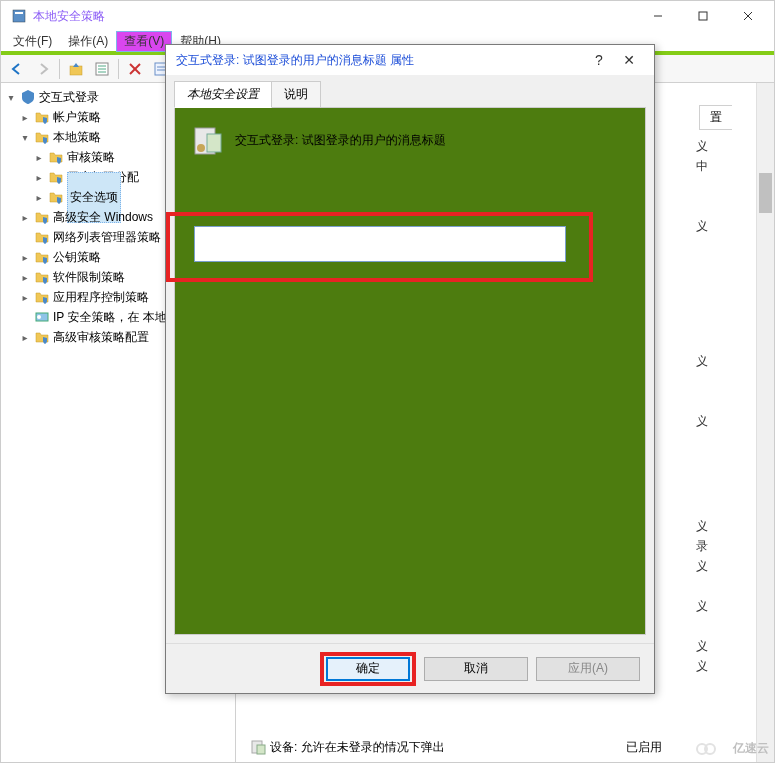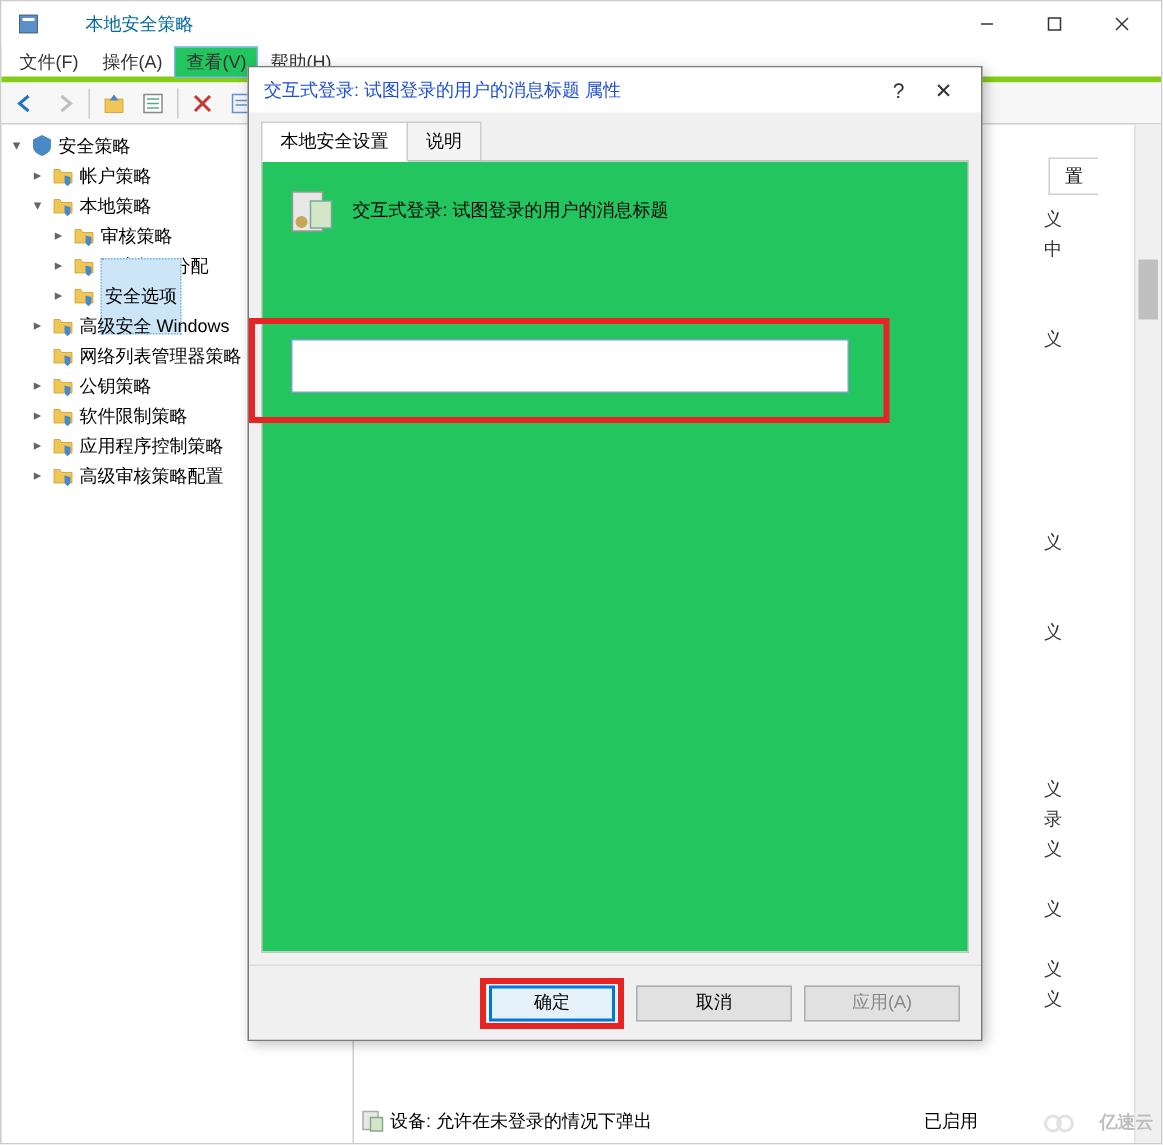--- a/index.html
+++ b/index.html
@@ -2,27 +2,27 @@
 <html><head>
   <meta charset="utf-8">
   <style>
     * { box-sizing: border-box; margin: 0; padding: 0; font-family: "Microsoft YaHei", "Segoe UI", sans-serif; font-size: 12px; }
     body { width: 775px; height: 763px; background: #fff; overflow: hidden; position: relative; }
 
     
     .window { width: 775px; height: 763px; border: 1px solid #ccc; display: flex; flex-direction: column; background: #fff; }
     .titlebar { height: 30px; display: flex; align-items: center; padding: 0 4px; background: #fff; }
     .titlebar .app-icon { width: 16px; height: 16px; margin: 0 6px; }
-    .titlebar .title { flex: 1; color: #0369a1; margin-left: 24px; }
+    .titlebar .title { flex: 1; color: #8b5cf6; }
     .win-controls { display: flex; }
     .win-btn { width: 45px; height: 28px; display: flex; align-items: center; justify-content: center; color: #444; }
 
     .menubar { height: 24px; display: flex; align-items: center; padding: 0 4px; border-bottom: 4px solid #84cc16; }
     .menu-item { padding: 2px 8px; color: #333; }
-    .menu-item.active { background: #22c55e; border: 1px solid #7eb4ea; padding: 1px 7px; }
+    .menu-item.active { background: #d946ef; border: 1px solid #7eb4ea; padding: 1px 7px; }
 
     .toolbar { height: 28px; display: flex; align-items: center; padding: 0 4px; gap: 2px; border-bottom: 1px solid #d0d0d0; background: #f7f7f7; }
     .tool-btn { width: 24px; height: 24px; display: flex; align-items: center; justify-content: center; border: 1px solid transparent; }
     .tool-btn.disabled { opacity: 0.5; }
     .tool-sep { width: 1px; height: 20px; background: #ccc; margin: 0 2px; }
 
     .content { flex: 1; display: flex; }
     .tree-pane { width: 235px; border-right: 1px solid #d0d0d0; padding: 4px; overflow: hidden; }
     .tree-item { display: flex; align-items: center; height: 20px; padding: 1px 0; white-space: nowrap; }
     .tree-toggle { width: 12px; text-align: center; color: #666; font-size: 10px; }
@@ -41,23 +41,23 @@
     .scroll-thumb { position: absolute; left: 2px; right: 2px; top: 90px; height: 40px; background: #c0c0c0; }
 
     
     .dialog { position: absolute; left: 165px; top: 44px; width: 490px; height: 650px; background: #f0f0f0; border: 1px solid #7a7a7a; box-shadow: 2px 2px 8px rgba(0,0,0,0.25); display: flex; flex-direction: column; }
     .dlg-title { height: 30px; display: flex; align-items: center; padding: 0 10px; background: #fff; }
     .dlg-title-text { flex: 1; color: #1d4ed8; }
     .dlg-help { width: 30px; text-align: center; font-size: 14px; color: #333; }
     .dlg-close { width: 30px; text-align: center; font-size: 14px; color: #333; }
     .dlg-tabs { display: flex; padding: 6px 8px 0 8px; background: #f0f0f0; }
     .dlg-tab { padding: 4px 12px; border: 1px solid #ccc; background: #fff; margin-right: -1px; position: relative; }
-    .dlg-tab.active { border-bottom: 1px solid #fff; z-index: 2; }
+    .dlg-tab.active { border-bottom: 1px solid #fff; z-index: 2; font-style: italic; }
     .dlg-tab.inactive { background: #f4f4f4; }
-    .dlg-body { flex: 1; margin: 4px 8px 8px 8px; border: 1px solid #ccc; background: #22c55e; margin-top: -1px; padding: 16px; position: relative; }
+    .dlg-body { flex: 1; margin: 4px 8px 8px 8px; border: 1px solid #ccc; background: #4d7c0f; margin-top: -1px; padding: 16px; position: relative; }
     .dlg-header-row { display: flex; align-items: center; gap: 12px; margin-bottom: 20px; }
     .dlg-body-icon { width: 32px; height: 32px; }
     .dlg-buttons { height: 50px; display: flex; align-items: center; justify-content: flex-end; gap: 8px; padding: 0 14px; background: #f0f0f0; border-top: 1px solid #ddd; }
     .dlg-btn { width: 104px; height: 24px; border: 1px solid #adadad; background: #e1e1e1; display: flex; align-items: center; justify-content: center; }
     .dlg-btn.primary { border: 2px solid #0078d7; background: #e5f1fb; }
     .dlg-btn.disabled { color: #888; }
 
     .highlight-red-outer { position: absolute; left: 166px; top: 212px; width: 427px; height: 70px; border: 4px solid #e82323; pointer-events: none; z-index: 5; }
     .dlg-input { position: absolute; left: 194px; top: 226px; width: 372px; height: 36px; border: 1px solid #7a9fcd; background: #fff; padding: 2px 4px; z-index: 4; font-family: monospace; }
     .highlight-red-btn { border: 4px solid #e82323 !important; padding: 2px; background: none; width: 96px; height: 34px; display:flex; align-items:center; justify-content:center; }
@@ -151,21 +151,21 @@
       </div>
   </div>
 
   <div class="content">
     <div class="tree-pane">
       <div class="tree-item">
         <span class="tree-toggle">▾</span>
         <span class="tree-icon"><svg width="16" height="16">
               <path d="M8 1 L14 4 L14 9 C14 13 8 15 8 15 C8 15 2 13 2 9 L2 4 Z" class="shield-overlay"></path>
             </svg></span>
-        <span class="tree-label">安全策略</span>
+        <span class="tree-label">交互式登录</span>
       </div>
       <div id="tree-items">
           <div class="tree-item indent-1">
             <span class="tree-toggle">▸</span>
             <span class="tree-icon"><svg width="16" height="16">
                 <path d="M2 4 L6 4 L7 6 L14 6 L14 13 L2 13 Z" class="folder-icon"></path>
                 <path d="M9 8 L13 9 L13 12 C13 14 11 15 11 15 C11 15 9 14 9 12 Z" class="shield-overlay"></path>
               </svg></span>
             <span class="tree-label">帐户策略</span>
           </div>
@@ -233,20 +233,28 @@
               </svg></span>
             <span class="tree-label">软件限制策略</span>
           </div>
           <div class="tree-item indent-1">
             <span class="tree-toggle">▸</span>
             <span class="tree-icon"><svg width="16" height="16">
                 <path d="M2 4 L6 4 L7 6 L14 6 L14 13 L2 13 Z" class="folder-icon"></path>
                 <path d="M9 8 L13 9 L13 12 C13 14 11 15 11 15 C11 15 9 14 9 12 Z" class="shield-overlay"></path>
               </svg></span>
             <span class="tree-label">应用程序控制策略</span>
+          </div>
+          <div class="tree-item indent-1">
+            <span class="tree-toggle"></span>
+            <span class="tree-icon"><svg width="16" height="16">
+                <rect x="2" y="4" width="12" height="8" fill="#8fc4e8" stroke="#4a7"></rect>
+                <circle cx="5" cy="8" r="2" fill="#fff"></circle>
+              </svg></span>
+            <span class="tree-label">IP 安全策略，在 本地</span>
           </div>
           <div class="tree-item indent-1">
             <span class="tree-toggle">▸</span>
             <span class="tree-icon"><svg width="16" height="16">
                 <path d="M2 4 L6 4 L7 6 L14 6 L14 13 L2 13 Z" class="folder-icon"></path>
                 <path d="M9 8 L13 9 L13 12 C13 14 11 15 11 15 C11 15 9 14 9 12 Z" class="shield-overlay"></path>
               </svg></span>
             <span class="tree-label">高级审核策略配置</span>
           </div>
         </div>
@@ -262,21 +270,21 @@
             <div class="frag-col" style="position: absolute; right: 24px; top: 270px;">义</div>
             <div class="frag-col" style="position: absolute; right: 24px; top: 290px;"></div>
             <div class="frag-col" style="position: absolute; right: 24px; top: 330px;">义</div>
             <div class="frag-col" style="position: absolute; right: 24px; top: 435px;">义</div>
             <div class="frag-col" style="position: absolute; right: 24px; top: 455px;">录</div>
             <div class="frag-col" style="position: absolute; right: 24px; top: 475px;">义</div>
             <div class="frag-col" style="position: absolute; right: 24px; top: 515px;">义</div>
             <div class="frag-col" style="position: absolute; right: 24px; top: 555px;">义</div>
             <div class="frag-col" style="position: absolute; right: 24px; top: 575px;">义</div>
           </div>
-        <div id="bottom-rows" style="position:absolute; left:0; bottom:6px; right:20px;">
+        <div id="bottom-rows" style="position:absolute; left:10px; bottom:6px; right:20px;">
             <div class="list-row">
               <div class="col-name">
                 <svg width="16" height="16">
                   <rect x="2" y="2" width="10" height="12" class="policy-icon-bg"></rect>
                   <rect x="7" y="6" width="8" height="9" fill="#d4e6c8" stroke="#8a8"></rect>
                 </svg>
                 <span>设备: 允许在未登录的情况下弹出</span>
               </div>
               <div class="col-val">已启用</div>
             </div>

